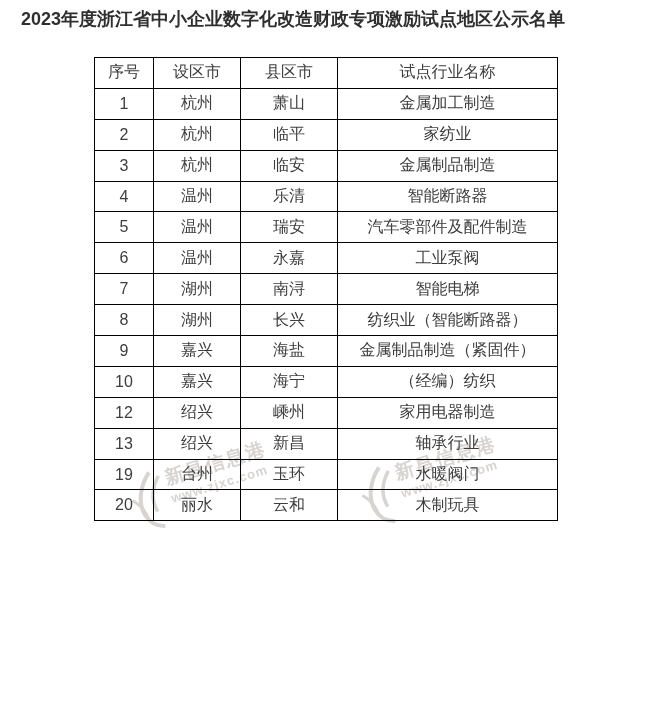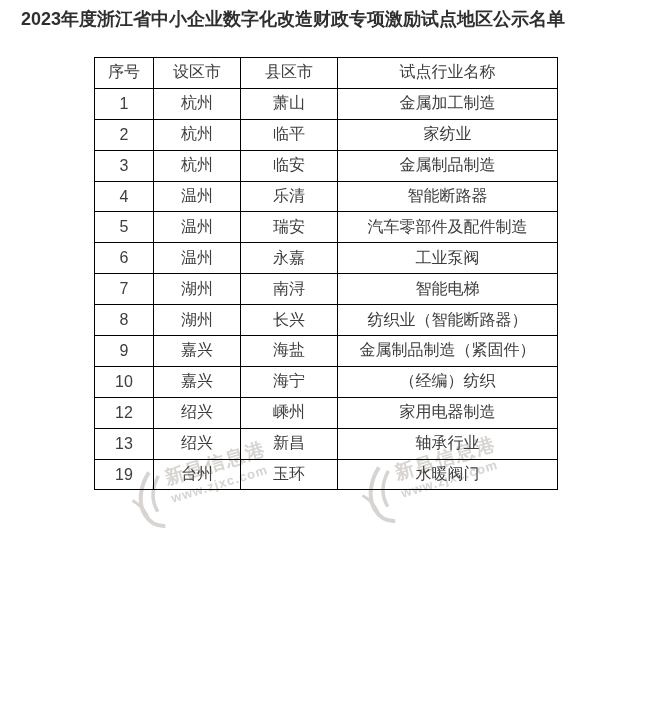--- a/index.html
+++ b/index.html
@@ -202,16 +202,22 @@
           <td>绍兴</td>
           <td>新昌</td>
           <td>轴承行业</td>
         </tr>
         <tr>
           <td>19</td>
           <td>台州</td>
           <td>玉环</td>
           <td>水暖阀门</td>
         </tr>
+        <tr>
+          <td>20</td>
+          <td>丽水</td>
+          <td>云和</td>
+          <td>木制玩具</td>
+        </tr>
       </tbody>
   </table>
 
 </div>
 
 </body></html>

